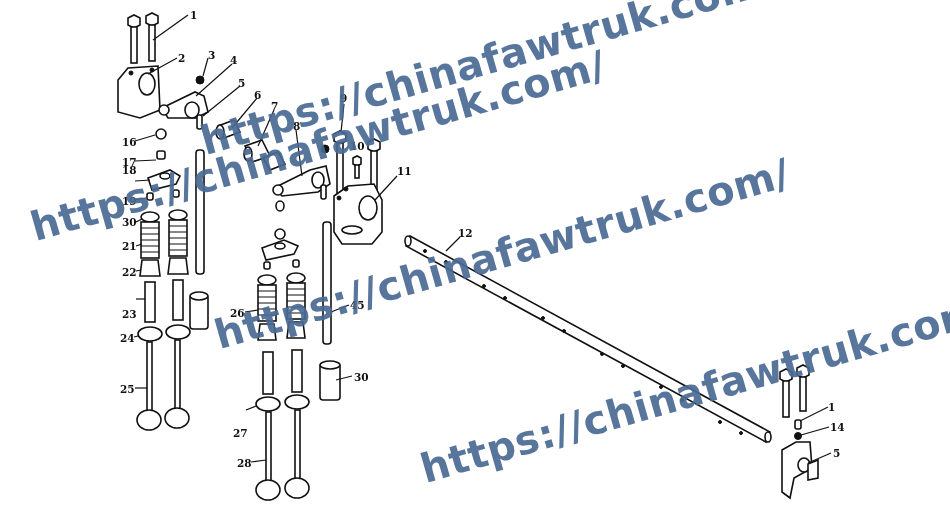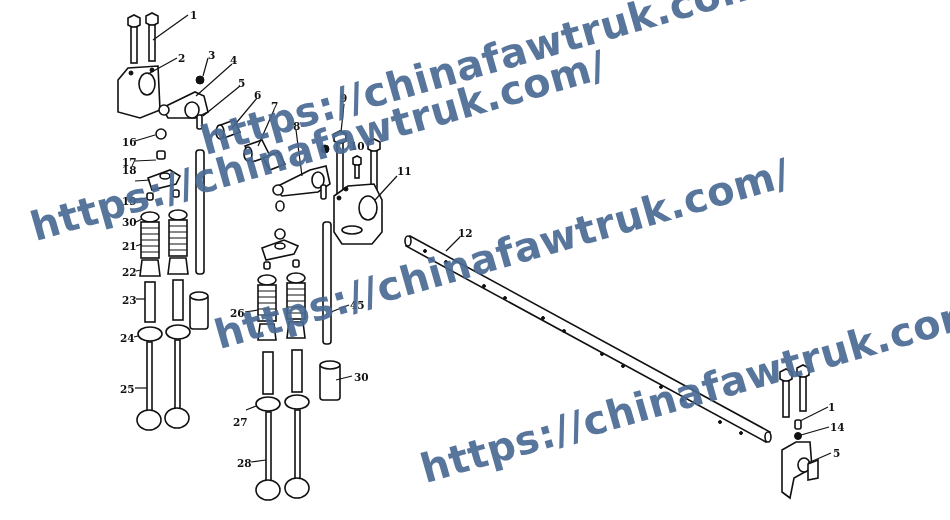--- a/index.html
+++ b/index.html
@@ -243,25 +243,25 @@
   <span class="callout" style="left:828px;top:402px">1</span>
   <span class="callout" style="left:830px;top:422px">14</span>
   <span class="callout" style="left:833px;top:448px">5</span>
   <span class="callout" style="left:122px;top:137px">16</span>
   <span class="callout" style="left:122px;top:157px">17</span>
   <span class="callout" style="left:122px;top:165px">18</span>
   <span class="callout" style="left:122px;top:196px">19</span>
   <span class="callout" style="left:122px;top:217px">30</span>
   <span class="callout" style="left:122px;top:241px">21</span>
   <span class="callout" style="left:122px;top:267px">22</span>
-  <span class="callout" style="left:122px;top:295px">23</span>
+  <span class="callout" style="left:122px;top:309px">23</span>
   <span class="callout" style="left:120px;top:333px">24</span>
   <span class="callout" style="left:120px;top:384px">25</span>
   <span class="callout" style="left:230px;top:308px">26</span>
-  <span class="callout" style="left:233px;top:417px">27</span>
+  <span class="callout" style="left:233px;top:428px">27</span>
   <span class="callout" style="left:237px;top:458px">28</span>
   <span class="callout" style="left:350px;top:300px">45</span>
   <span class="callout" style="left:354px;top:372px">30</span>
 
   
   <div class="watermark" style="left:38px;top:204px;transform:rotate(-16deg)">https://chinafawtruk.com/</div>
   <div class="watermark" style="left:222px;top:312px;transform:rotate(-16deg)">https://chinafawtruk.com/</div>
   <div class="watermark" style="left:428px;top:446px;transform:rotate(-16deg)">https://chinafawtruk.com/</div>
   <div class="watermark" style="left:208px;top:118px;transform:rotate(-16deg)">https://chinafawtruk.com/</div>
 </div>

